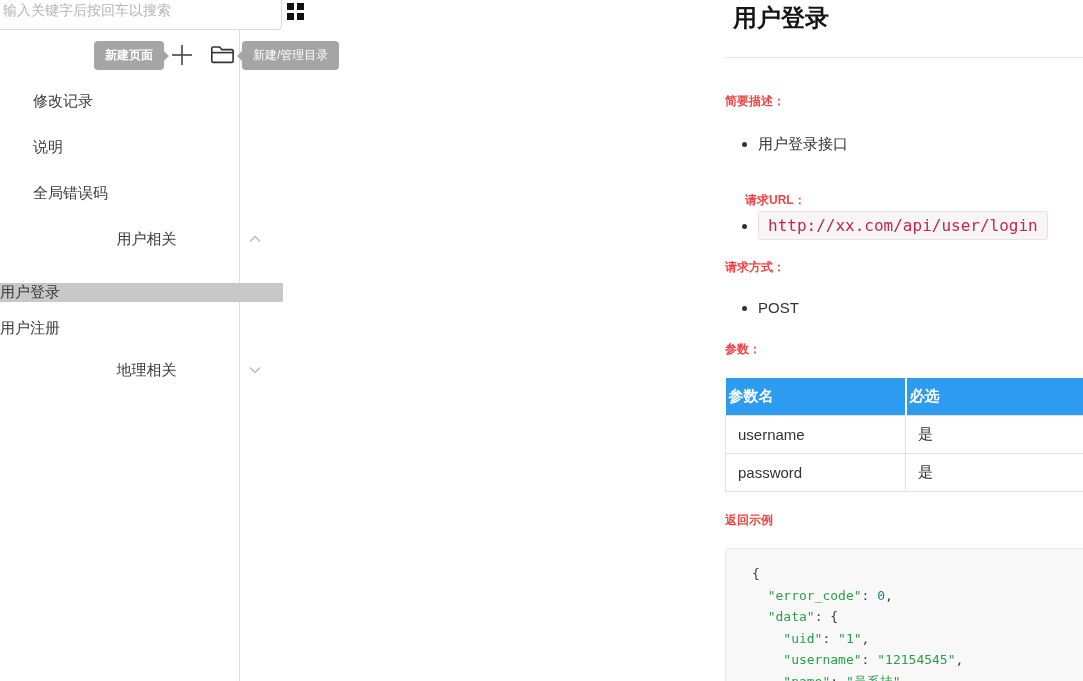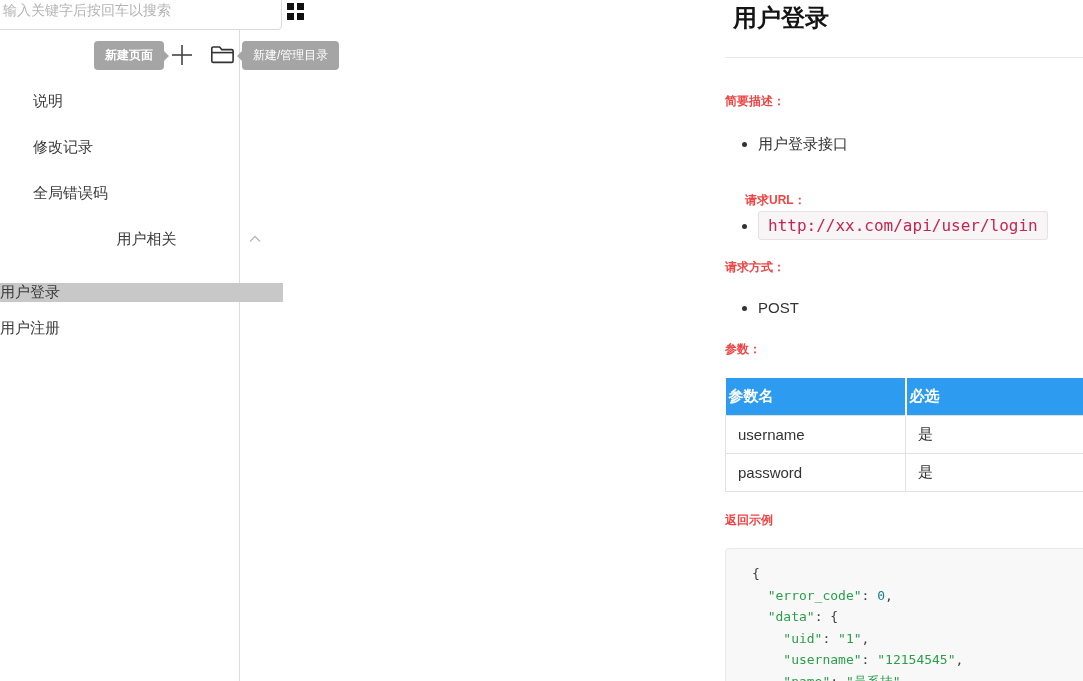--- a/index.html
+++ b/index.html
@@ -100,35 +100,45 @@
       <svg width="24" height="19" viewBox="0 0 24 19">
         <path d="M1.8 6 V3.4 a1.4 1.4 0 0 1 1.4-1.4 h6.4 l2.2 2.6 h9.9 a1.4 1.4 0 0 1 1.4 1.4 V16 a1.4 1.4 0 0 1-1.4 1.4 H3.2 A1.4 1.4 0 0 1 1.8 16 Z" fill="none" stroke="#333" stroke-width="1.6"></path>
         <line x1="1.8" y1="7.6" x2="23.1" y2="7.6" stroke="#333" stroke-width="1.6"></line>
       </svg>
     </span>
 
     <div class="tooltip tooltip-catalog">新建/管理目录</div>
   </div>
 
   <ul class="menu" id="menu">
+      <li class="mi-page">修改记录</li>
       <li class="mi-page">说明</li>
-      <li class="mi-page">修改记录</li>
       <li class="mi-page">全局错误码</li>
       <li class="mi-folder">
         <svg width="19" height="15" viewBox="0 0 19 15">
           <path d="M1.4 4.8 V2.7 a1.1 1.1 0 0 1 1.1-1.1 h5.1 l1.8 2.1 h7.9 a1.1 1.1 0 0 1 1.1 1.1 V12.4 a1.1 1.1 0 0 1-1.1 1.1 H2.5 A1.1 1.1 0 0 1 1.4 12.4 Z" fill="none" stroke="#2f2f2f" stroke-width="1.4"></path>
           <line x1="1.4" y1="6.1" x2="18.4" y2="6.1" stroke="#2f2f2f" stroke-width="1.4"></line>
         </svg>
         <span class="flabel">用户相关</span>
         <svg width="12" height="8" class="chev">
           <polyline points="1,6.5 6,1.5 11,6.5" fill="none" stroke="#b9b9b9" stroke-width="1.3"></polyline>
         </svg>
       </li>
       <li class="mi-subpage mi-selected gap-a">用户登录</li>
       <li class="mi-subpage gap-b">用户注册</li>
+      <li class="mi-folder gap-c">
+        <svg width="19" height="15" viewBox="0 0 19 15">
+          <path d="M1.4 4.8 V2.7 a1.1 1.1 0 0 1 1.1-1.1 h5.1 l1.8 2.1 h7.9 a1.1 1.1 0 0 1 1.1 1.1 V12.4 a1.1 1.1 0 0 1-1.1 1.1 H2.5 A1.1 1.1 0 0 1 1.4 12.4 Z" fill="none" stroke="#2f2f2f" stroke-width="1.4"></path>
+          <line x1="1.4" y1="6.1" x2="18.4" y2="6.1" stroke="#2f2f2f" stroke-width="1.4"></line>
+        </svg>
+        <span class="flabel">地理相关</span>
+        <svg width="12" height="8" class="chev">
+          <polyline points="1,1.5 6,6.5 11,1.5" fill="none" stroke="#b9b9b9" stroke-width="1.3"></polyline>
+        </svg>
+      </li>
     </ul>
 </div>
 
 <span class="grid-ic">
   <svg width="17" height="17" viewBox="0 0 17 17">
     <rect x="0" y="0" width="7" height="7" fill="#111"></rect>
     <rect x="10" y="0" width="7" height="7" fill="#111"></rect>
     <rect x="0" y="10" width="7" height="7" fill="#111"></rect>
     <rect x="10" y="10" width="7" height="7" fill="#111"></rect>
   </svg>

